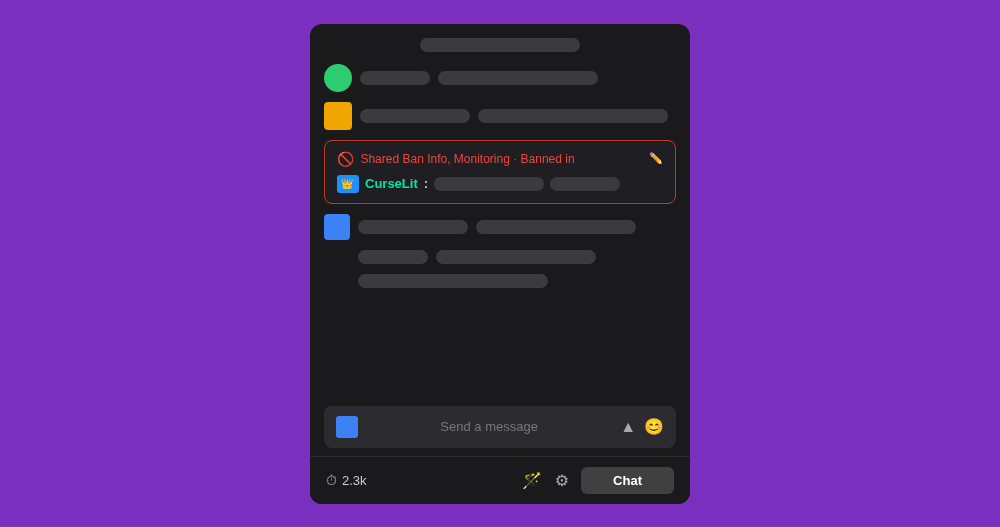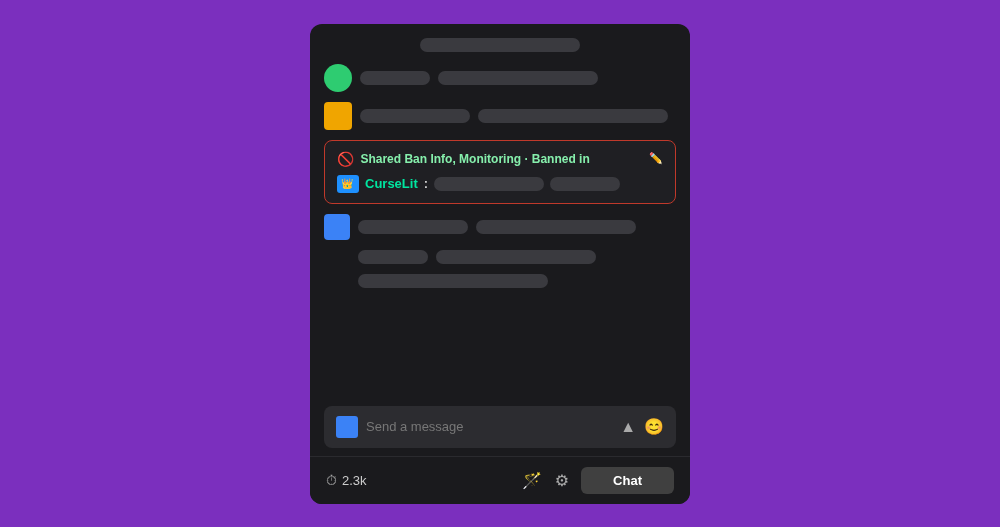--- a/index.html
+++ b/index.html
@@ -63,22 +63,22 @@
       display: flex;
       align-items: center;
       gap: 6px;
     }
     .ban-icon {
       font-size: 14px;
       color: #aaa;
     }
     .ban-title {
       font-size: 12px;
-      color: #86efac;
-      font-weight: 700;
+      color: #ef4444;
+      font-weight: 400;
       flex: 1;
     }
     .edit-icon {
       font-size: 11px;
       color: #aaa;
       cursor: pointer;
     }
     .ban-subtitle {
       font-size: 11px;
       color: #999;
@@ -130,20 +130,21 @@
 
     
     .input-bar {
       margin: 0 14px 8px 14px;
       background: #2c2c30;
       border-radius: 8px;
       padding: 10px 12px;
       display: flex;
       align-items: center;
       gap: 8px;
+      text-align: center;
     }
     .input-avatar {
       width: 22px;
       height: 22px;
       border-radius: 3px;
       background: #3b82f6;
       flex-shrink: 0;
     }
     .input-placeholder {
       flex: 1;

